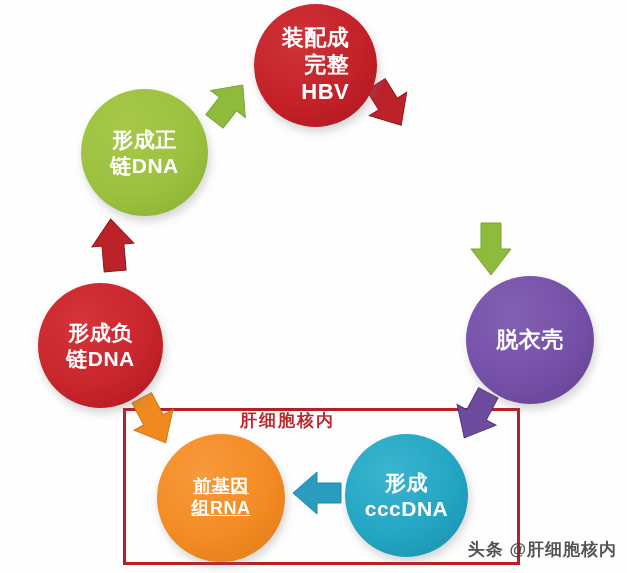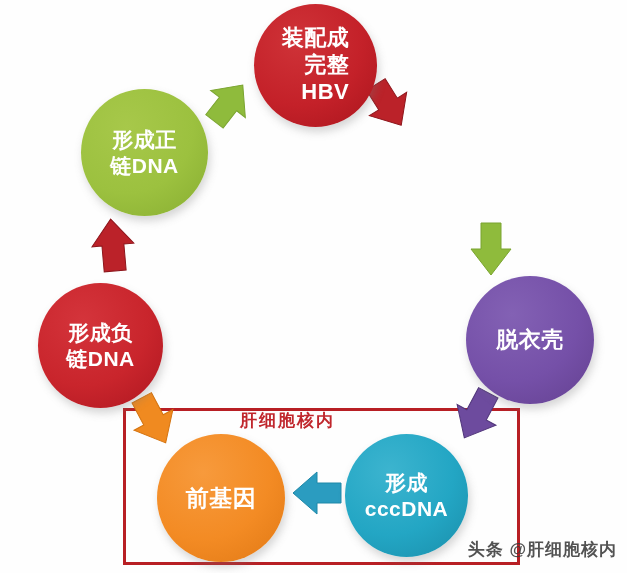--- a/index.html
+++ b/index.html
@@ -160,23 +160,24 @@
       <span class="label">cccDNA</span>
     </span>
   </div>
 
   <div class="node node-uncoat" style="left:466px; top:276px; width:128px; height:128px; font-size:22px;">
     <span>
       <span class="label">脱衣壳</span>
     </span>
   </div>
 
-  <div class="node node-rna" style="left:157px; top:434px; width:128px; height:128px; font-size:23px;">
+  <div class="node node-rna" style="left:157px; top:434px; width:128px; height:128px; font-size:18px;text-decoration:underline;">
     <span>
       <span class="label">前基因</span>
+      <span class="label">组RNA</span>
     </span>
   </div>
 
   <div class="node node-minus" style="left:38px; top:283px; width:125px; height:125px; font-size:21px;">
     <span>
       <span class="label">形成负</span>
       <span class="label">链DNA</span>
     </span>
   </div>
 

